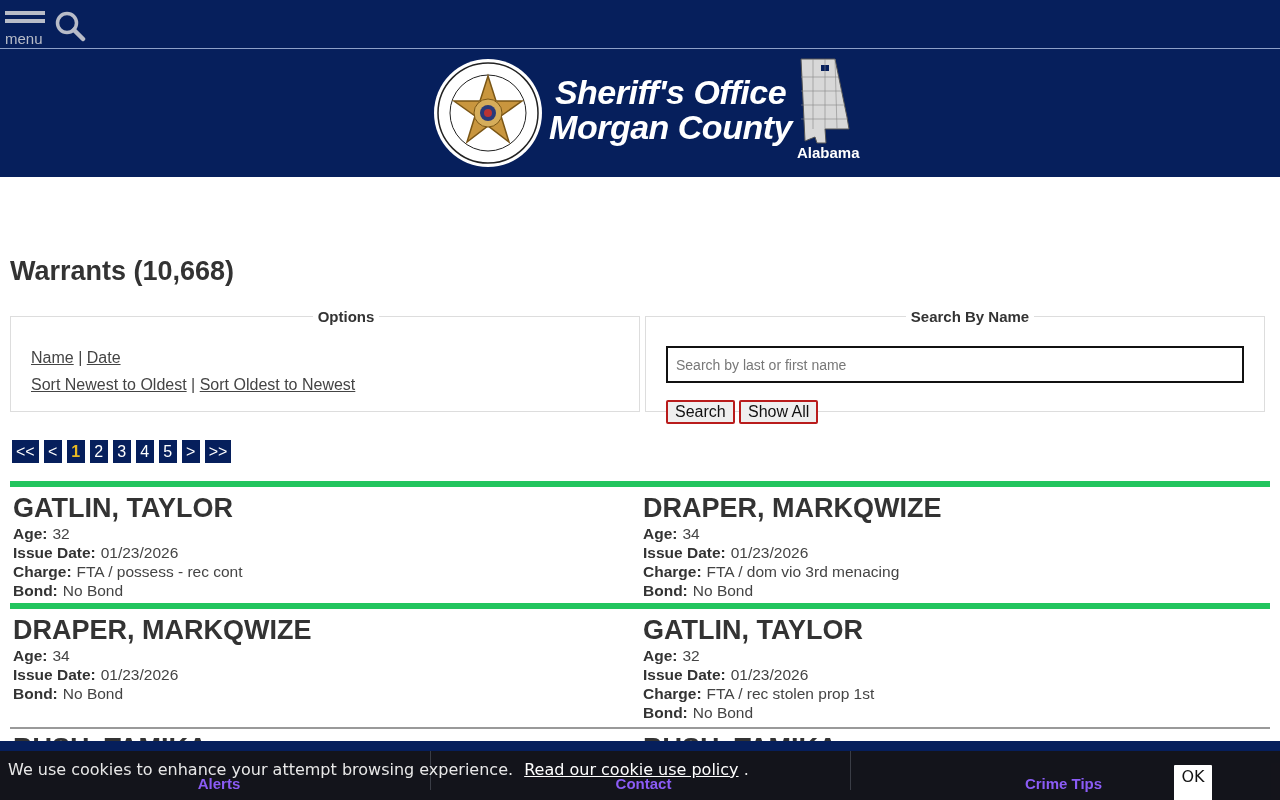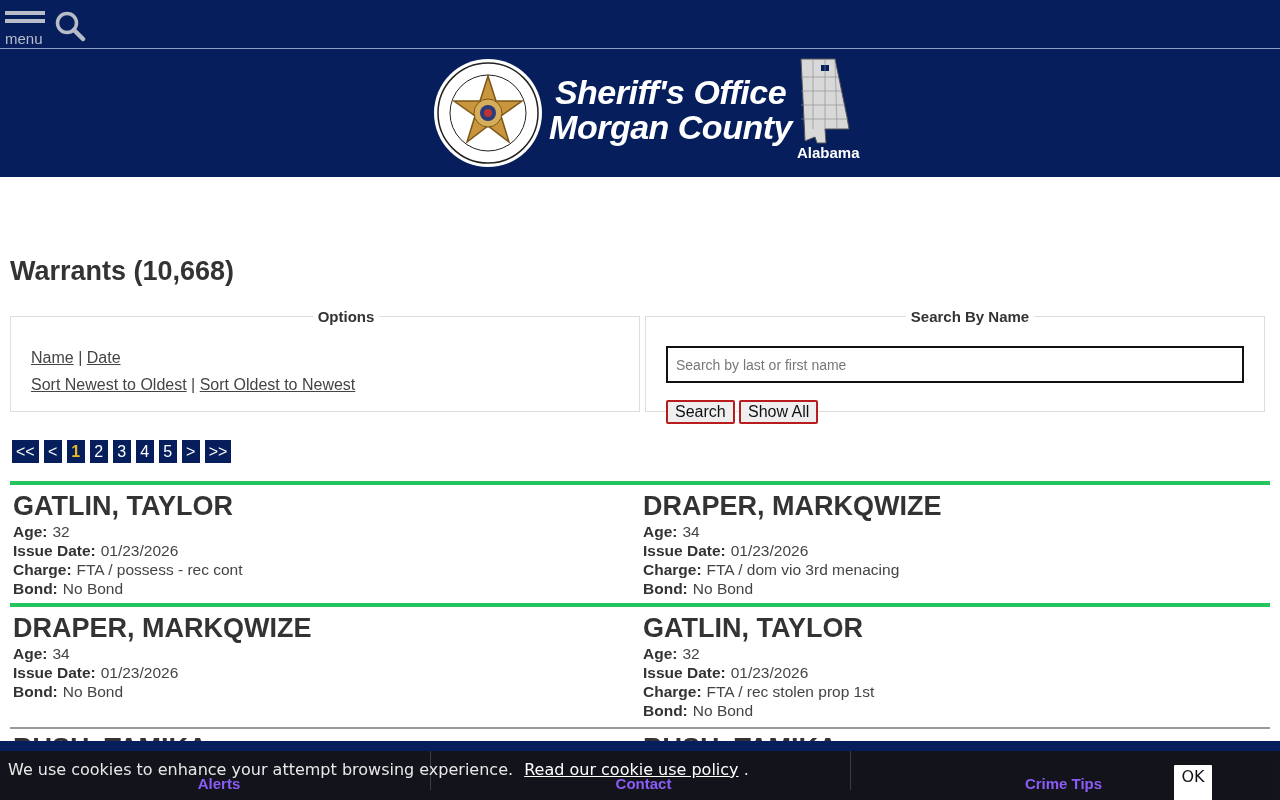--- a/index.html
+++ b/index.html
@@ -35,21 +35,21 @@
   .btn { position: absolute; top: 75px; height: 24px; font-size: 16px; font-family: "Liberation Sans", sans-serif; background: #efefef; border: 2px solid #b91c1c; border-radius: 2px; padding: 0 7px; color: #111; cursor: pointer; }
   .btn-search { left: 20px; }
   .btn-showall { left: 93px; }
 
   .pager { position: absolute; left: 12px; top: 440px; display: flex; gap: 5px; }
   .pager span { display: inline-block; height: 23px; min-width: 18px; padding: 0 4px; background: #061f5c; color: #ffffff; font-size: 16px; line-height: 23px; text-align: center; cursor: pointer; }
   .pager span.current { color: #e8b923; font-weight: bold; }
   .pager span.wide { min-width: 26px; }
 
   .records { position: absolute; left: 10px; top: 481px; width: 1260px; }
-  .rec-row { display: flex; border-top: 4px solid #22c55e; height: 122px; }
+  .rec-row { display: flex; border-top: 6px solid #22c55e; height: 122px; }
   .rec { width: 630px; padding: 6px 3px; }
   .rec-name { font-size: 27px; font-weight: bold; color: #333333; line-height: 31px; }
   .rec-line { font-size: 15.5px; line-height: 19px; color: #444444; }
   .rec-line b { color: #333333; margin-right: 5px; }
 
   .bottom-nav { position: absolute; left: 0; top: 741px; width: 1280px; height: 59px; background: #061f5c; }
   .cookie-bar { position: absolute; left: 0; top: 751px; width: 1280px; height: 49px; background: rgba(20,20,25,0.97); }
   .nav-ghost { position: absolute; top: 0; width: 426px; height: 39px; text-align: center; color: #8b5cf6; font-size: 15px; font-weight: bold; padding-top: 24px; }
   .nav-ghost.n1 { left: 6px; }
   .nav-ghost.n2 { left: 430px; border-left: 1px solid #3a3d46; }

